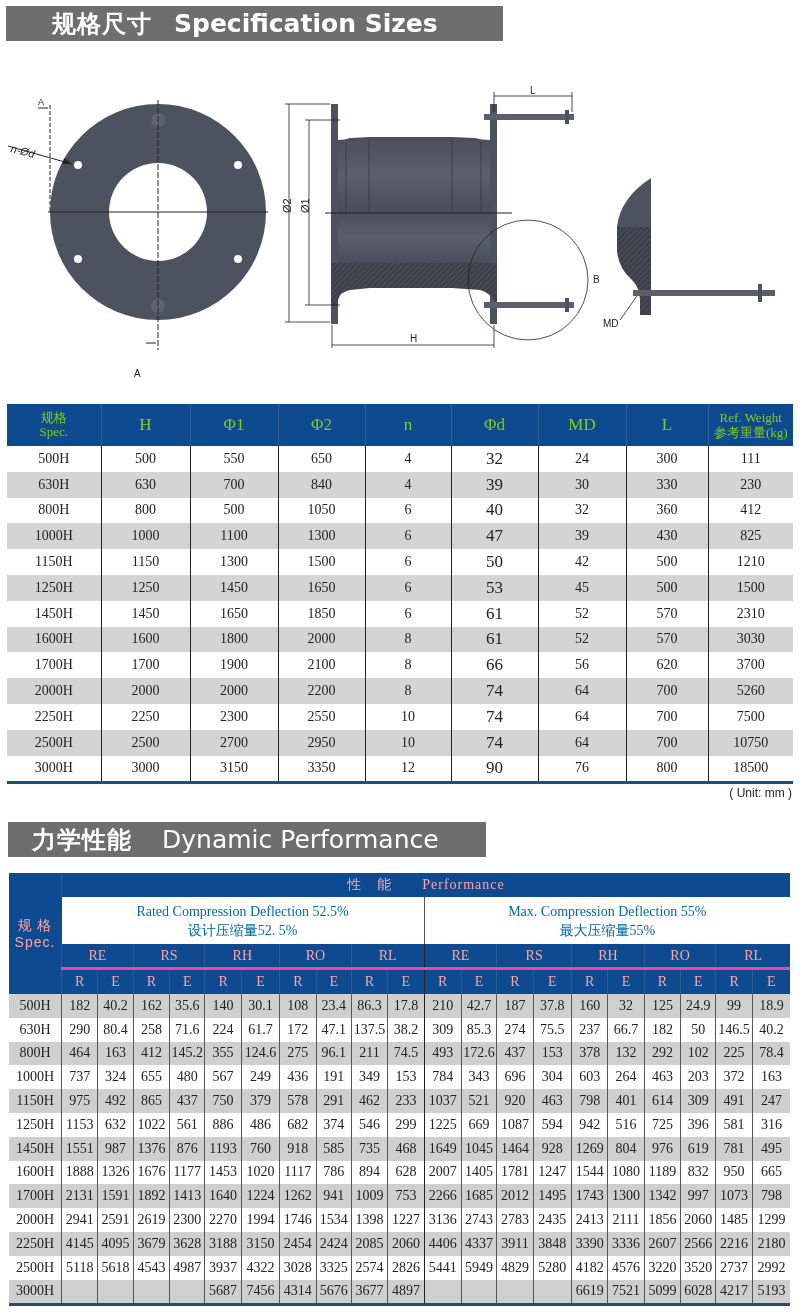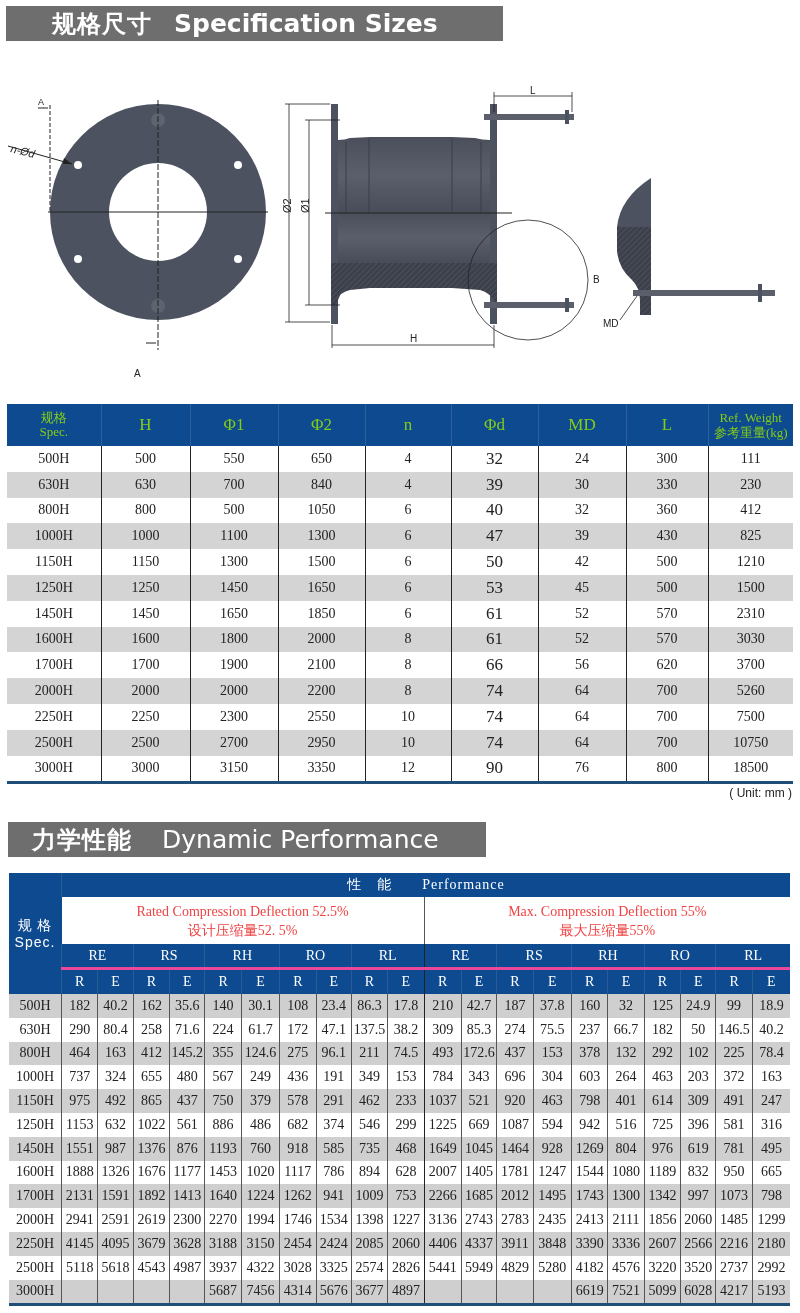--- a/index.html
+++ b/index.html
@@ -21,25 +21,25 @@
   #spec-table th .small { font-size:13px; line-height:14px; display:block; }
   #spec-table th .ref { font-size:13px; line-height:15px; display:block; }
   #spec-table td { text-align:center; font-size:14px; height:25.8px; padding:0; border-left:1px solid #222; }
   #spec-table td:first-child { border-left:none; }
   #spec-table tr.alt td { background:#d4d4d4; }
   #spec-table td.big { font-size:17px; }
   #spec-table tbody tr:last-child td { border-bottom:3px solid #1f4e79; }
   #unit { position:absolute; right:8px; top:786px; font-family:"Liberation Sans", sans-serif; font-size:12px; color:#222; }
 
   #perf-table { left:9px; top:873px; width:781px; }
-  #perf-table th { background:#0d4a8f; color:#ffffff; font-weight:normal; padding:0; text-align:center; border-left:1px solid #2a5b96; }
+  #perf-table th { background:#0d4a8f; color:#fca5a5; font-weight:normal; padding:0; text-align:center; border-left:1px solid #2a5b96; }
   #perf-table th.spec { font-size:15px; line-height:17px; border-left:none; }
   #perf-table th.spec .sp { font-family:"Liberation Sans", sans-serif; font-size:14px; }
   #perf-table tr.h1 th { height:24px; font-size:14px; letter-spacing:1px; }
-  #perf-table tr.h2 th { background:#fff; color:#ef4444; height:47px; font-size:14px; line-height:19px; border-left:1px solid #555; }
+  #perf-table tr.h2 th { background:#fff; color:#0369a1; height:47px; font-size:14px; line-height:19px; border-left:1px solid #555; }
   #perf-table tr.h2 th.first { border-left:none; }
   #perf-table tr.h3 th { height:23px; font-size:14px; border-bottom:3px solid #ec4899; }
   #perf-table tr.h4 th { height:24px; font-size:14px; }
   #perf-table td { text-align:center; font-size:14px; height:23.8px; padding:0; border-left:1px solid #555; white-space:nowrap; }
   #perf-table td:first-child { border-left:none; }
   #perf-table tr.alt td { background:#cfcfcf; }
   #perf-table tbody tr:last-child td { border-bottom:3px solid #1f4e79; }
   #perf-table td.div, #perf-table th.div { border-left:1px solid #222; }
 </style>
 </head>

